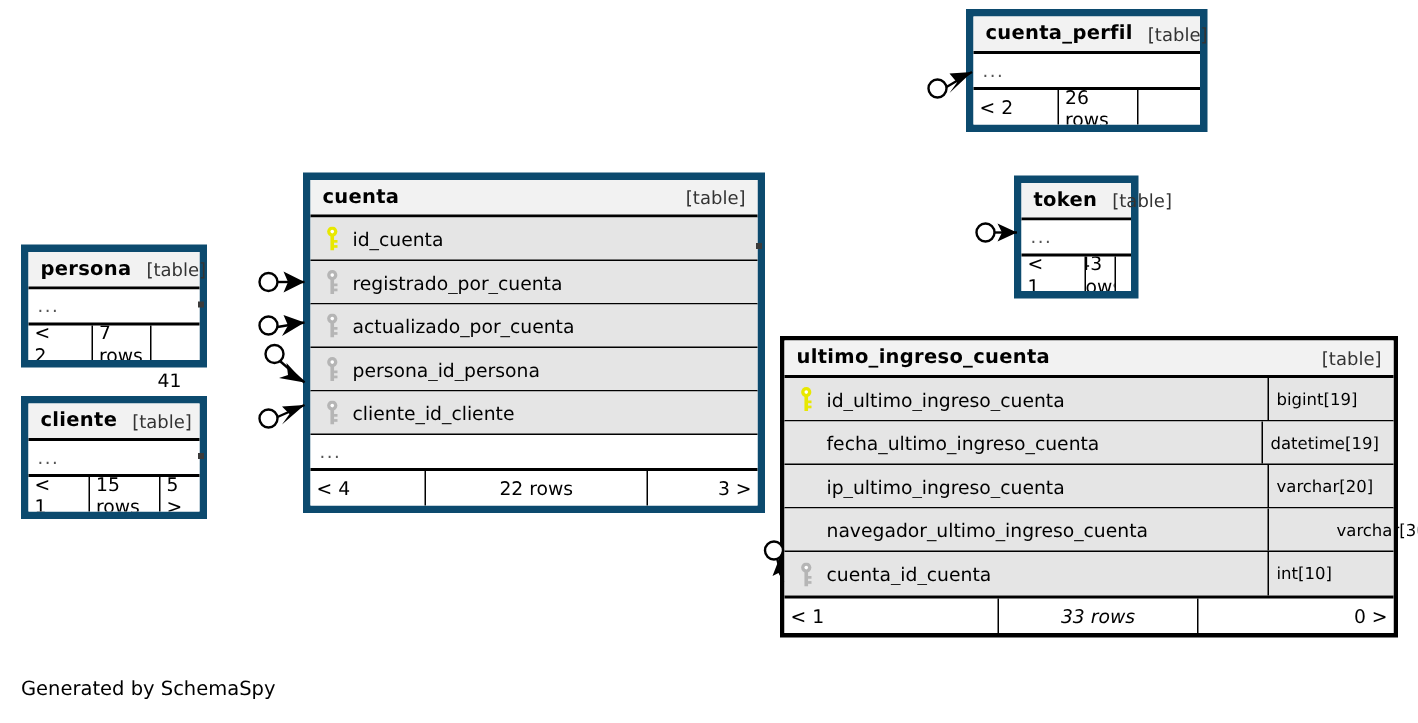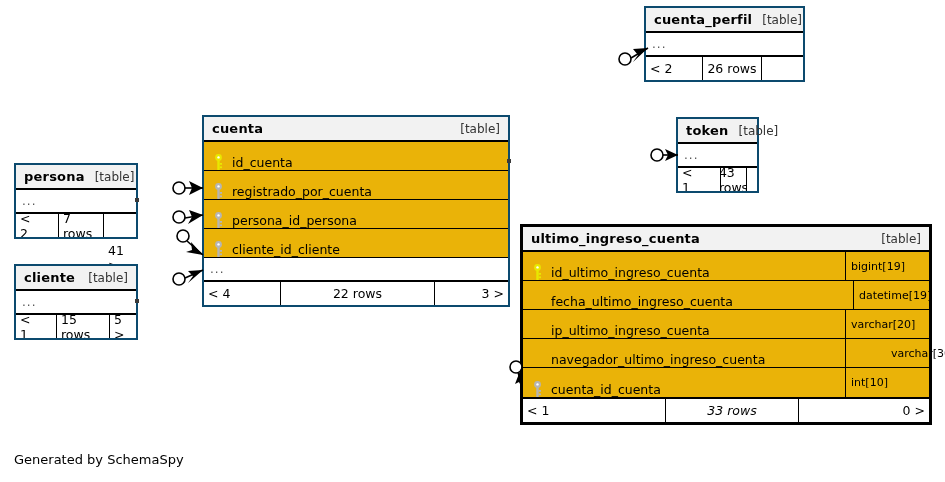--- a/index.html
+++ b/index.html
@@ -14,21 +14,21 @@
     overflow: hidden;
     font-family: "DejaVu Sans", "Liberation Sans", sans-serif;
     font-size: 12px;
     color: #000000;
   }
 
   
   .entity {
     position: absolute;
     background: #ffffff;
-    border: 2px solid #0c4a6e;
+    border: 5px solid #0c4a6e;
     box-sizing: border-box;
   }
   .entity.thick {
     border: 3px solid #000000;
   }
   .ent-header {
     background: #f2f2f2;
     border-bottom: 2px solid #000000;
     display: flex;
     align-items: center;
@@ -47,25 +47,25 @@
     font-size: 12px;
     color: #333333;
     padding-left: 10px;
   }
 
   .ent-rows {
     display: block;
   }
   .row {
     display: flex;
-    align-items: flex-end;
+    align-items: center;
     height: 29px;
     box-sizing: border-box;
     border-bottom: 1px solid #000000;
-    background: #eab308;
+    background: #e5e5e5;
     white-space: nowrap;
   }
   .row:last-child { border-bottom: none; }
   .row-key {
     width: 24px;
     min-width: 24px;
     display: flex;
     align-items: center;
     justify-content: center;
     padding-left: 4px;
@@ -209,20 +209,32 @@
           <circle cx="4.5" cy="3.4" r="3.4" fill="#b5b5b5"></circle>
           <circle cx="4.5" cy="3.4" r="1.2" fill="#ffffff"></circle>
           <rect x="3.3" y="5.5" width="2.4" height="10.5" fill="#b5b5b5"></rect>
           <rect x="5.7" y="9" width="2.3" height="1.8" fill="#b5b5b5"></rect>
           <rect x="5.7" y="12.4" width="2.3" height="1.8" fill="#b5b5b5"></rect>
         </svg>
       </span>
       <span class="row-name">registrado_por_cuenta</span>
     </div>
 
+    <div class="row">
+      <span class="row-key">
+        <svg class="key-ico" width="9" height="16" viewBox="0 0 9 16">
+          <circle cx="4.5" cy="3.4" r="3.4" fill="#b5b5b5"></circle>
+          <circle cx="4.5" cy="3.4" r="1.2" fill="#ffffff"></circle>
+          <rect x="3.3" y="5.5" width="2.4" height="10.5" fill="#b5b5b5"></rect>
+          <rect x="5.7" y="9" width="2.3" height="1.8" fill="#b5b5b5"></rect>
+          <rect x="5.7" y="12.4" width="2.3" height="1.8" fill="#b5b5b5"></rect>
+        </svg>
+      </span>
+      <span class="row-name">actualizado_por_cuenta</span>
+    </div>
 
     <div class="row">
       <span class="row-key">
         <svg class="key-ico" width="9" height="16" viewBox="0 0 9 16">
           <circle cx="4.5" cy="3.4" r="3.4" fill="#b5b5b5"></circle>
           <circle cx="4.5" cy="3.4" r="1.2" fill="#ffffff"></circle>
           <rect x="3.3" y="5.5" width="2.4" height="10.5" fill="#b5b5b5"></rect>
           <rect x="5.7" y="9" width="2.3" height="1.8" fill="#b5b5b5"></rect>
           <rect x="5.7" y="12.4" width="2.3" height="1.8" fill="#b5b5b5"></rect>
         </svg>
@@ -336,21 +348,21 @@
           <rect x="5.7" y="12.4" width="2.3" height="1.8" fill="#e8e800"></rect>
         </svg>
       </span>
       <span class="row-name">id_ultimo_ingreso_cuenta</span>
       <span class="row-type" style="width:84px;">bigint[19]</span>
     </div>
 
     <div class="row">
       <span class="row-key"></span>
       <span class="row-name">fecha_ultimo_ingreso_cuenta</span>
-      <span class="row-type" style="width:76px;">datetime[19]</span>
+      <span class="row-type" style="width:88px;">datetime[19]</span>
     </div>
 
     <div class="row">
       <span class="row-key"></span>
       <span class="row-name">ip_ultimo_ingreso_cuenta</span>
       <span class="row-type" style="width:84px;">varchar[20]</span>
     </div>
 
     <div class="row">
       <span class="row-key"></span>

